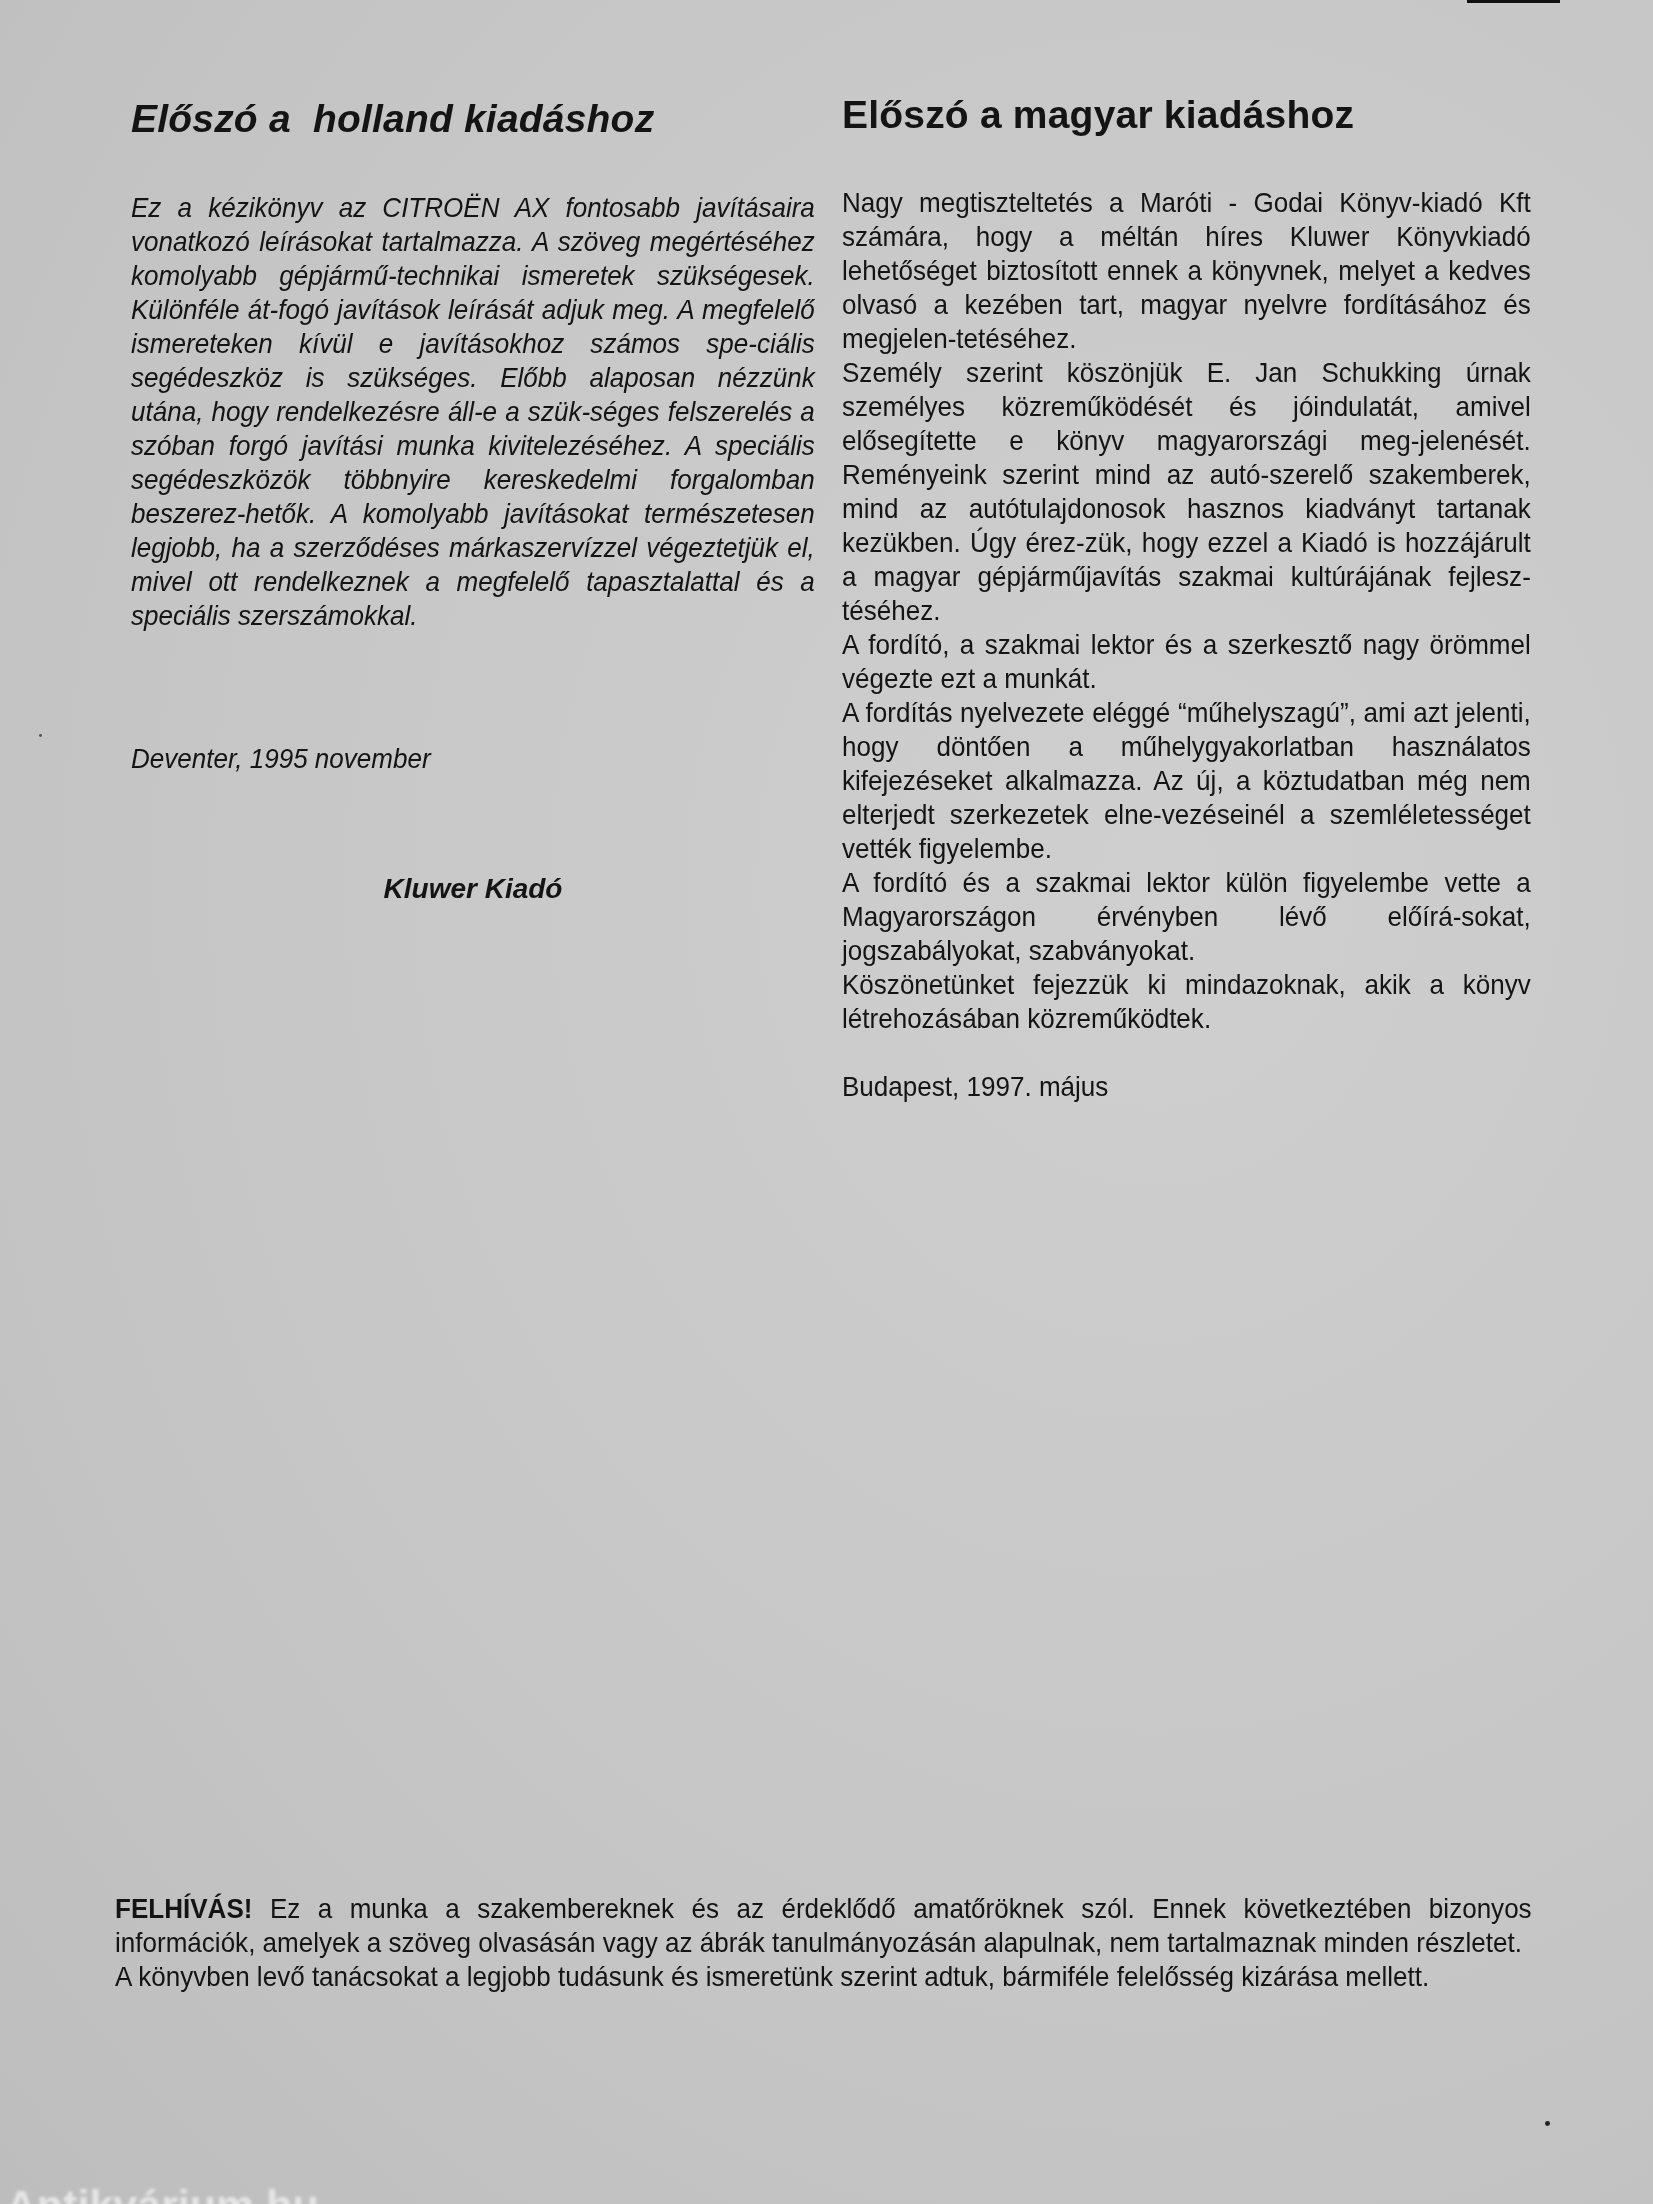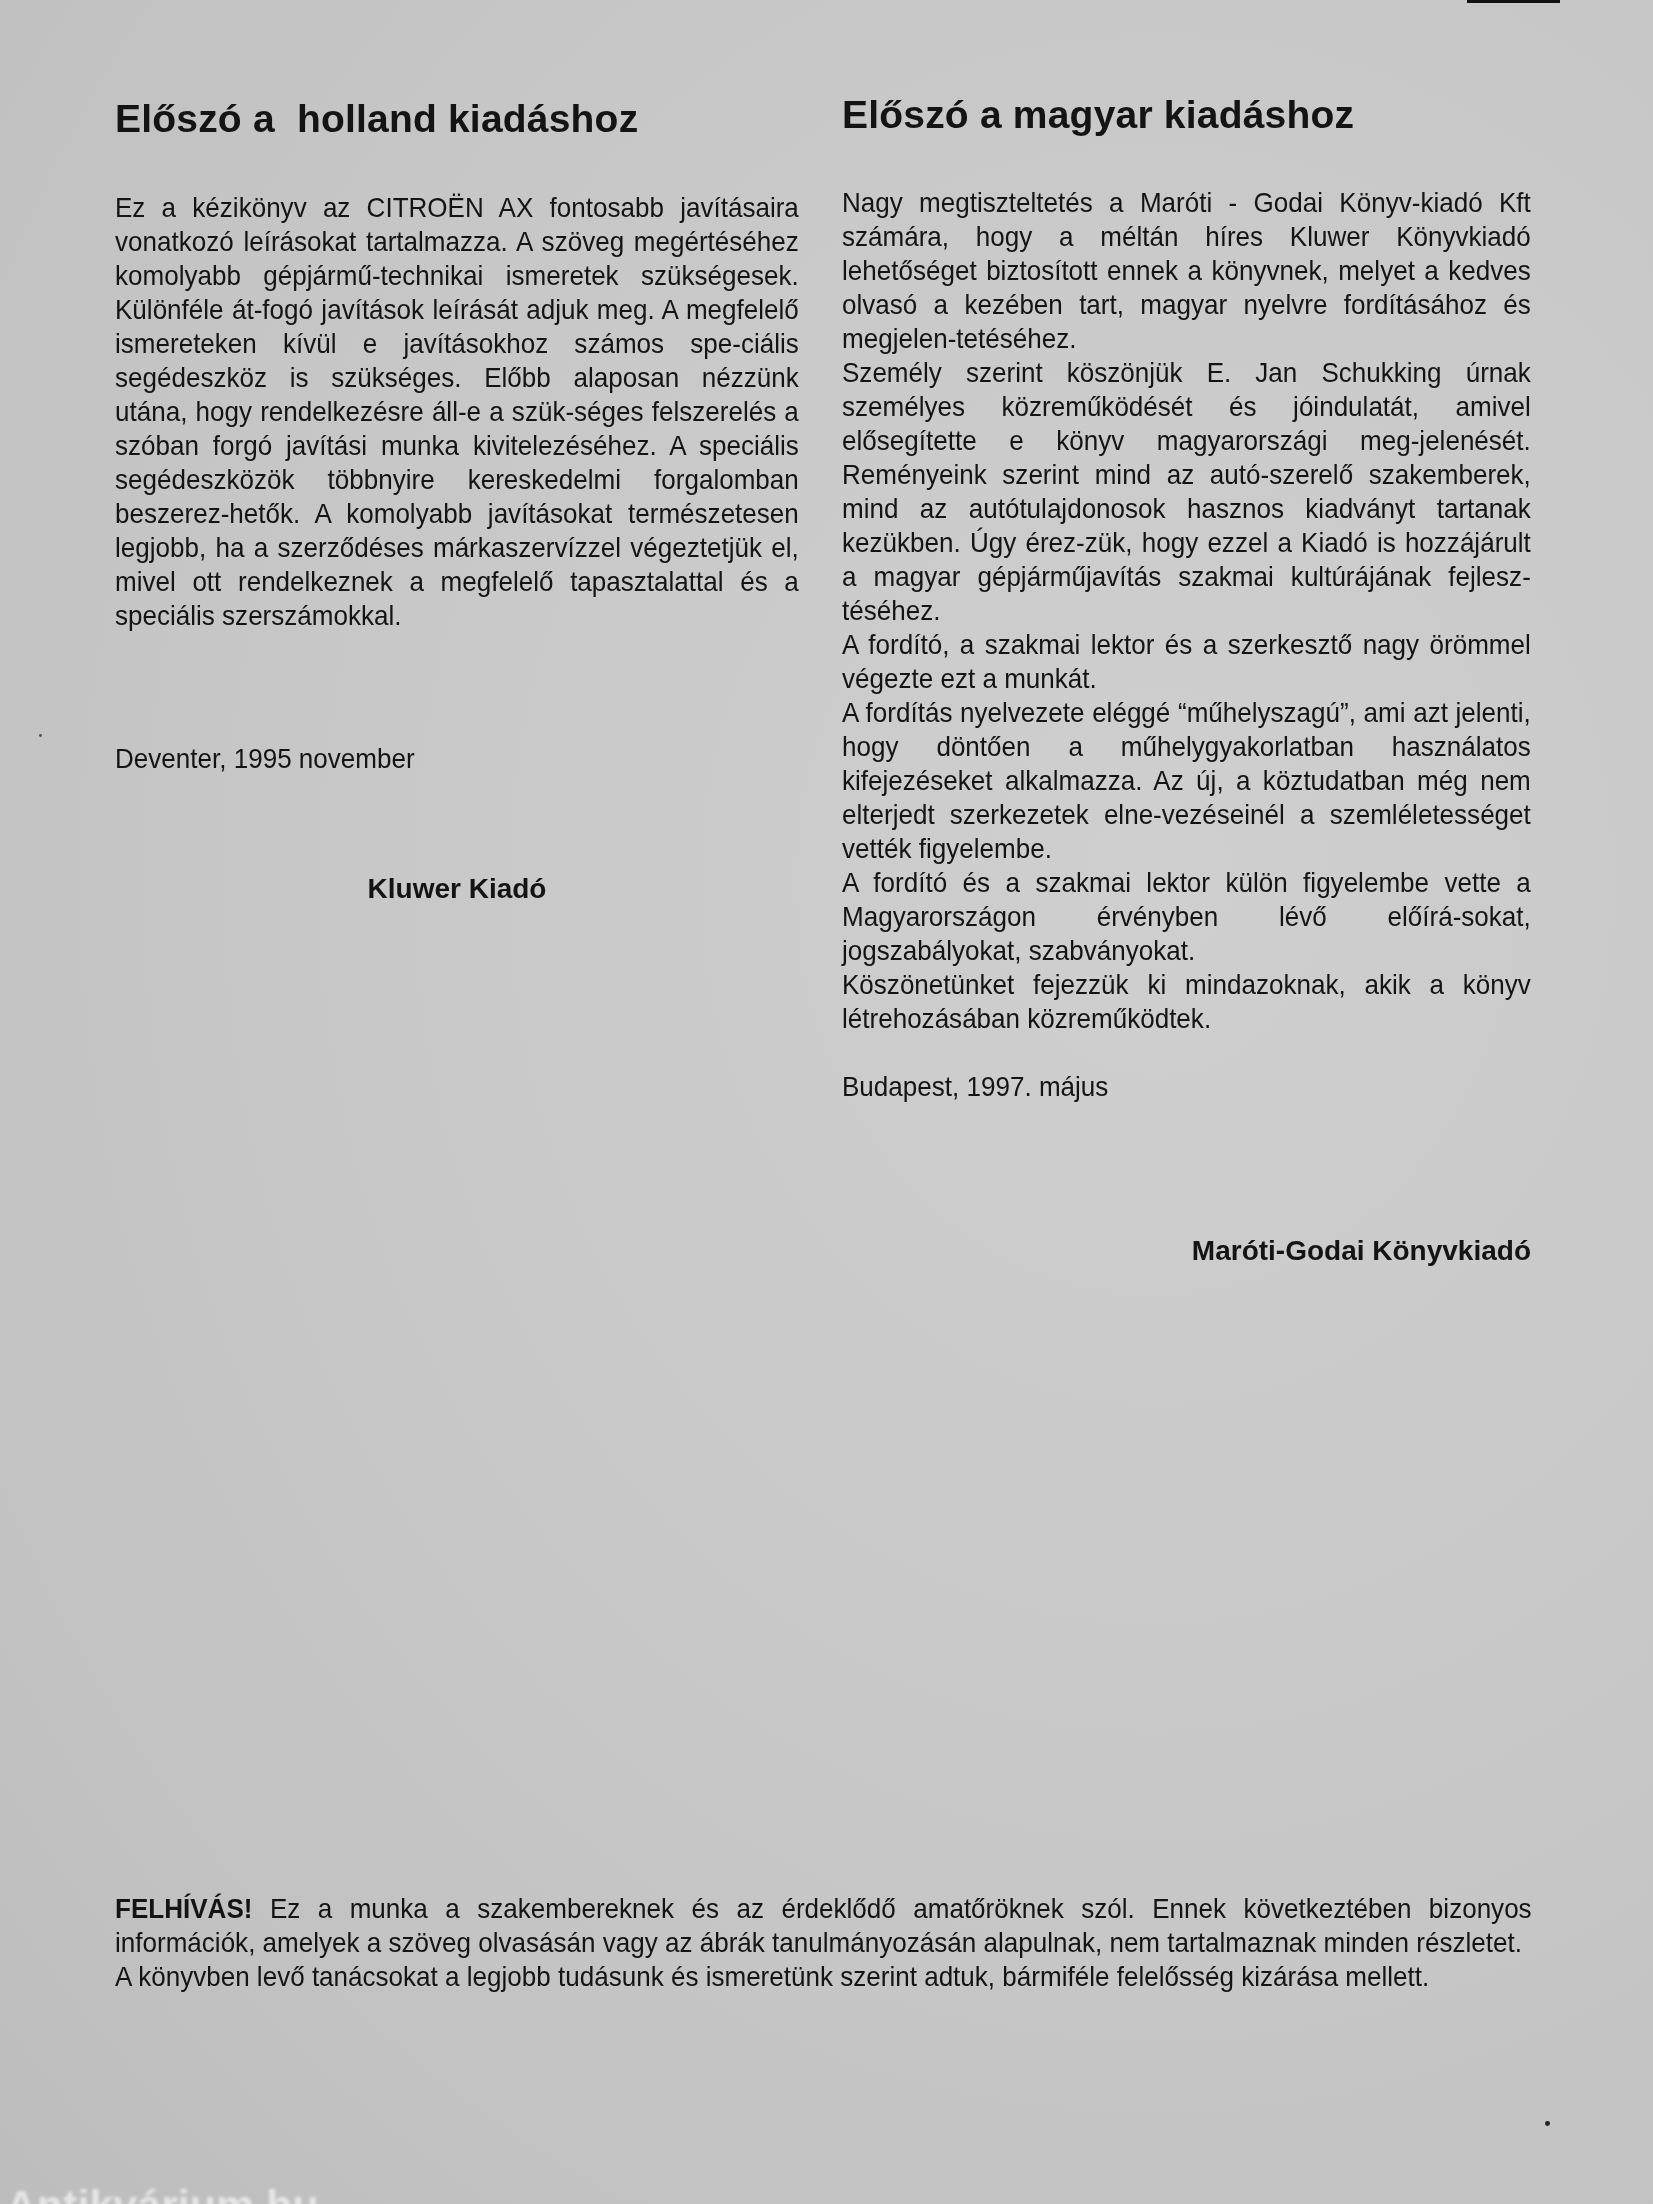--- a/index.html
+++ b/index.html
@@ -21,21 +21,21 @@
       left: 1467px;
       top: 0;
       width: 93px;
       height: 2.9px;
       background: #111;
     }
     .column {
       position: absolute;
       top: 93px;
     }
-    .col-left { left: 115px; width: 684px; }
+    .col-left { left: 131px; width: 684px; font-style: italic; }
     .col-right { left: 842px; width: 689px; }
     h1.heading {
       margin: 0;
       font-size: 39px;
       font-weight: bold;
       letter-spacing: 0.2px;
       white-space: pre;
     }
     .col-left h1.heading { margin-top: 3.9px; }
     .body-text {
@@ -119,21 +119,20 @@
   <h1 class="heading">Előszó a magyar kiadáshoz</h1>
   <div class="body-text">
     <p class="para">Nagy megtiszteltetés a  Maróti - Godai Könyv-kiadó Kft számára, hogy a méltán híres Kluwer Könyvkiadó lehetőséget biztosított ennek a könyvnek, melyet a kedves olvasó a kezében tart, magyar nyelvre fordításához és megjelen-tetéséhez.</p>
     <p class="para">Személy szerint köszönjük E. Jan Schukking úrnak személyes közreműködését és jóindulatát, amivel elősegítette e könyv magyarországi meg-jelenését. Reményeink szerint mind az autó-szerelő szakemberek, mind az autótulajdonosok hasznos kiadványt tartanak kezükben. Úgy érez-zük, hogy ezzel a Kiadó is hozzájárult a magyar gépjárműjavítás szakmai kultúrájának fejlesz-téséhez.</p>
     <p class="para">A fordító, a szakmai lektor és a szerkesztő nagy örömmel végezte ezt a munkát.</p>
     <p class="para">A fordítás nyelvezete eléggé “műhelyszagú”, ami azt jelenti, hogy döntően a műhelygyakorlatban használatos kifejezéseket alkalmazza. Az új, a köztudatban még nem elterjedt szerkezetek elne-vezéseinél a szemléletességet vették figyelembe.</p>
     <p class="para">A fordító és a szakmai lektor külön figyelembe vette a Magyarországon érvényben lévő előírá-sokat, jogszabályokat, szabványokat.</p>
     <p class="para">Köszönetünket fejezzük ki mindazoknak, akik a könyv létrehozásában közreműködtek.</p>
   </div>
   <div class="place-date">Budapest, 1997. május</div>
-  <div class="signature">Maróti-Godai Könyvkiadó</div>
 </section>
 
 <section class="notice">
   <div class="inner">
     <p class="para"><span class="label">FELHÍVÁS!</span><span> Ez a munka a szakembereknek és az érdeklődő amatőröknek szól. Ennek következtében bizonyos információk, amelyek a szöveg olvasásán vagy az ábrák tanulmányozásán alapulnak, nem tartalmaznak minden részletet.</span></p>
     <p class="para">A könyvben levő tanácsokat a legjobb tudásunk és ismeretünk szerint adtuk, bármiféle felelősség kizárása mellett.</p>
   </div>
 </section>
 
 <div class="speck" style="left:1545px; top:2121px;"></div>

